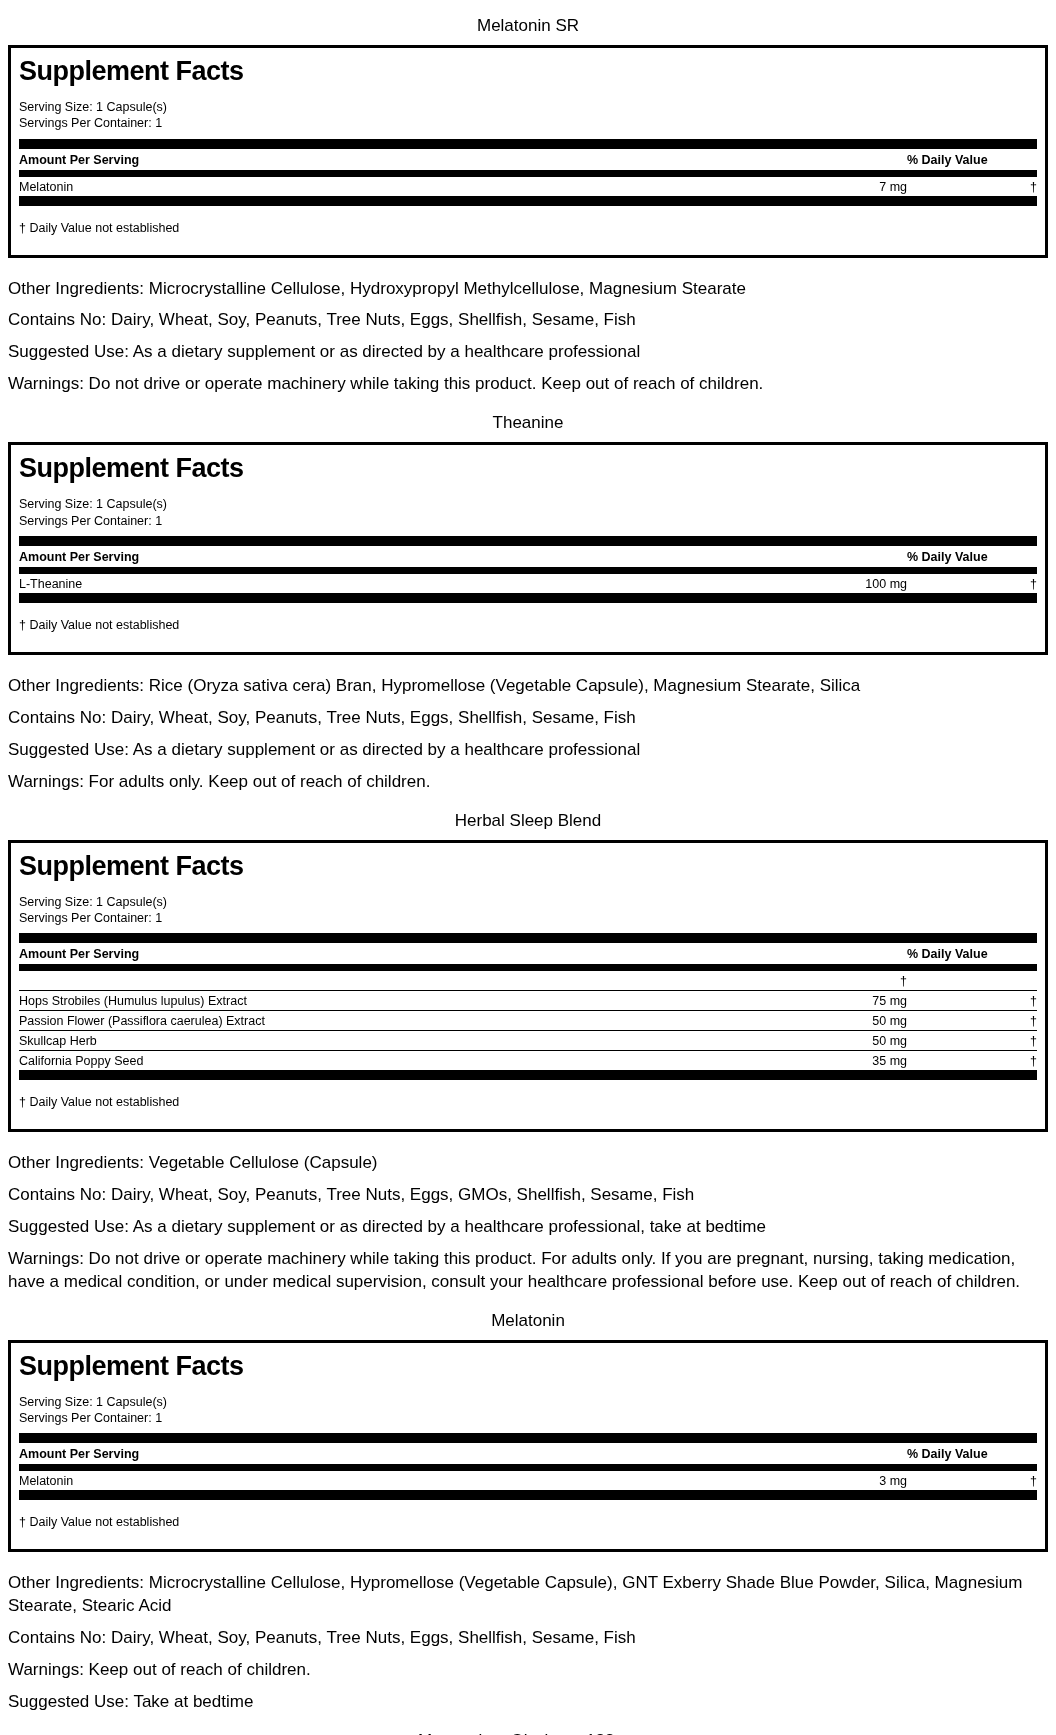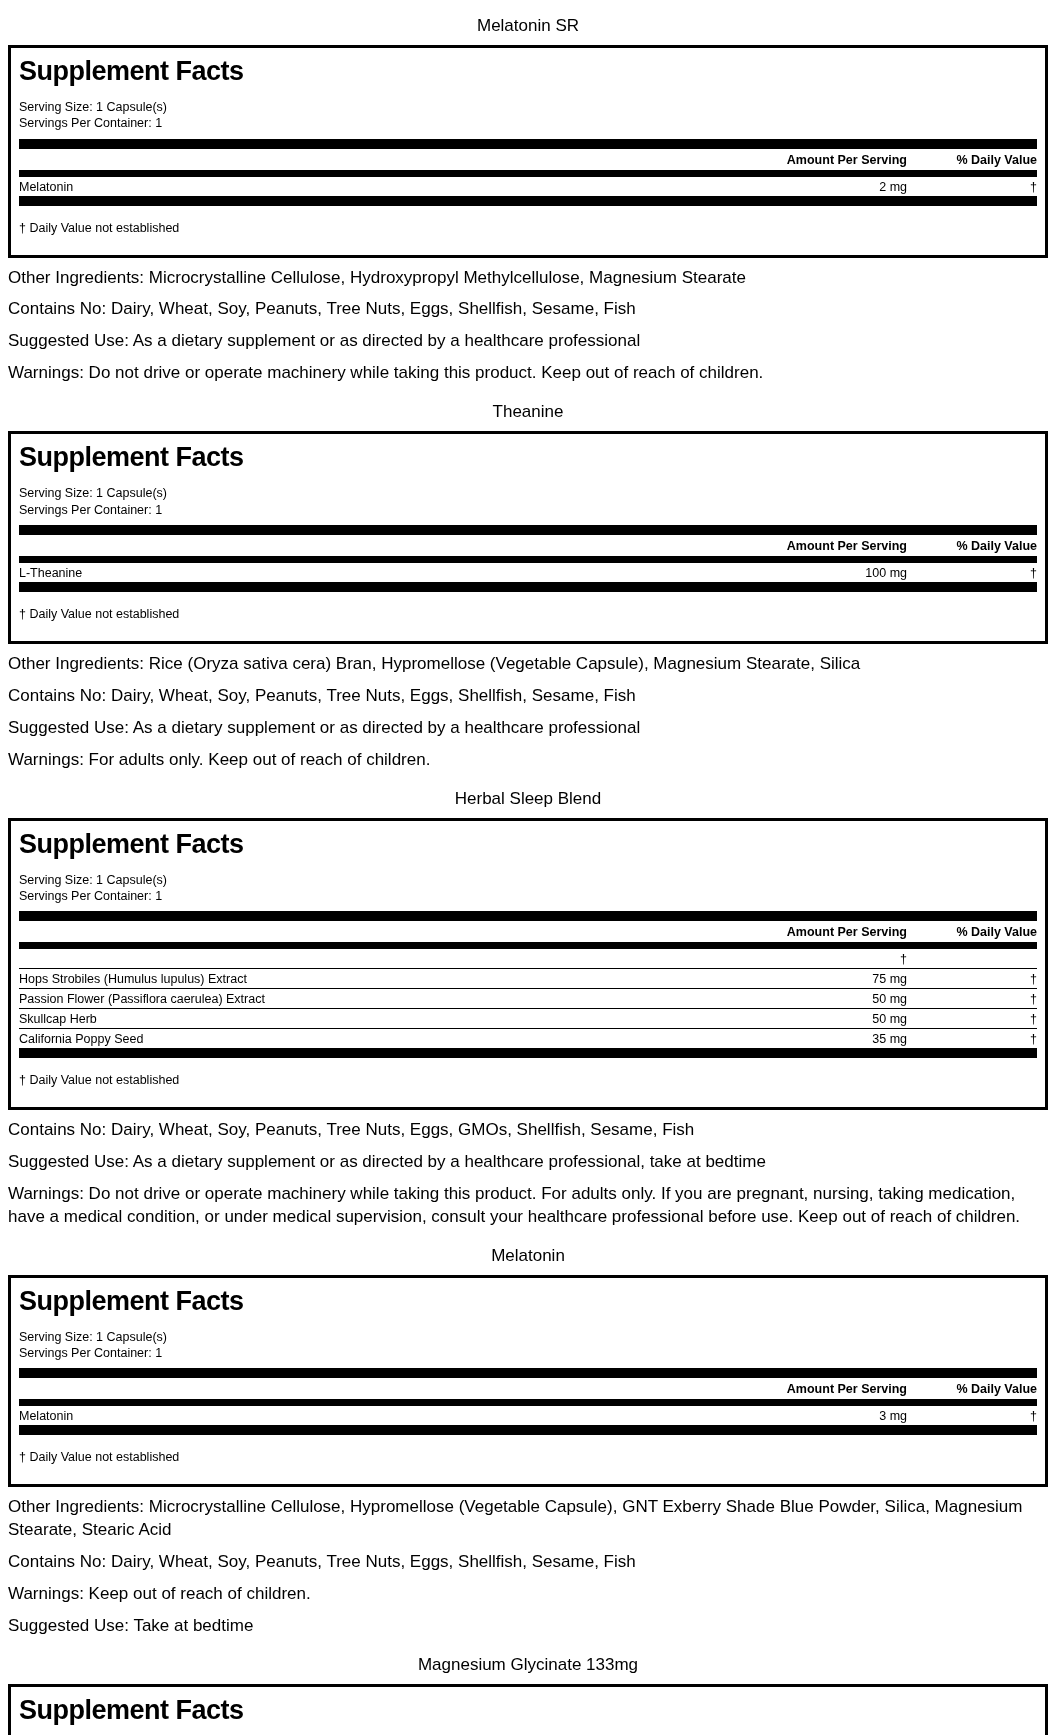--- a/index.html
+++ b/index.html
@@ -37,21 +37,21 @@
   .bar-thick { height: 10px; margin-top: 7px; }
   .bar-mid { height: 7px; }
   .bar-bottom { height: 10px; }
   .col-headers {
     display: grid;
     grid-template-columns: 1fr 130px;
     font-size: 12.5px;
     font-weight: 700;
     padding: 4px 0 3px 0;
   }
-  .col-aps, .col-dv { text-align: right; }
+  .col-aps, .col-dv { }
   .rows { width: 100%; }
   .ingredient-row {
     display: grid;
     grid-template-columns: 1fr 130px;
     font-size: 12.5px;
     padding: 3px 0 2px 0;
   }
   .ingredient-row + .ingredient-row { border-top: 1.5px solid #000; }
   .ing-main { display: flex; justify-content: space-between; }
   .ing-name { text-align: left; }
@@ -63,21 +63,21 @@
     margin-bottom: 4px;
   }
   .info {
     font-size: 17px;
     line-height: 1.35;
     margin: 0;
     padding-top: 9px;
     padding-bottom: 9px;
   }
   .info + .info { padding-top: 0; padding-bottom: 9px; }
-  .facts-box { margin-bottom: 0; }
+  .facts-box { margin-bottom: 11px; }
 </style>
 </head>
 <body>
 
 <main id="panels">
   <section class="product">
     <h2 class="product-title">Melatonin SR</h2>
     <div class="facts-box">
       <div class="facts-heading">Supplement Facts</div>
       <div class="serving-line serving-size">Serving Size: 1 Capsule(s)</div>
@@ -85,21 +85,21 @@
       <div class="bar bar-thick"></div>
       <div class="col-headers">
         <span class="col-aps">Amount Per Serving</span>
         <span class="col-dv">% Daily Value</span>
       </div>
       <div class="bar bar-mid"></div>
       <div class="rows">
   <div class="ingredient-row">
     <span class="ing-main">
       <span class="ing-name">Melatonin</span>
-      <span class="ing-amount">2 mg</span>
+      <span class="ing-amount">7 mg</span>
     </span>
     <span class="ing-dv">†</span>
   </div>
 </div>
       <div class="bar bar-bottom"></div>
       <div class="footnote">† Daily Value not established</div>
     </div>
     <p class="info other-ingredients">Other Ingredients: Microcrystalline Cellulose, Hydroxypropyl Methylcellulose, Magnesium Stearate</p>
     <p class="info contains-no">Contains No: Dairy, Wheat, Soy, Peanuts, Tree Nuts, Eggs, Shellfish, Sesame, Fish</p>
     <p class="info suggested-use">Suggested Use: As a dietary supplement or as directed by a healthcare professional</p>
@@ -181,20 +181,21 @@
     <span class="ing-main">
       <span class="ing-name">California Poppy Seed</span>
       <span class="ing-amount">35 mg</span>
     </span>
     <span class="ing-dv">†</span>
   </div>
 </div>
       <div class="bar bar-bottom"></div>
       <div class="footnote">† Daily Value not established</div>
     </div>
+    <p class="info other-ingredients">Other Ingredients: Vegetable Cellulose (Capsule)</p>
     <p class="info contains-no">Contains No: Dairy, Wheat, Soy, Peanuts, Tree Nuts, Eggs, GMOs, Shellfish, Sesame, Fish</p>
     <p class="info suggested-use">Suggested Use: As a dietary supplement or as directed by a healthcare professional, take at bedtime</p>
     <p class="info warnings">Warnings: Do not drive or operate machinery while taking this product. For adults only. If you are pregnant, nursing, taking medication, have a medical condition, or under medical supervision, consult your healthcare professional before use. Keep out of reach of children.</p>
   </section>
 
   <section class="product">
     <h2 class="product-title">Melatonin</h2>
     <div class="facts-box">
       <div class="facts-heading">Supplement Facts</div>
       <div class="serving-line serving-size">Serving Size: 1 Capsule(s)</div>

